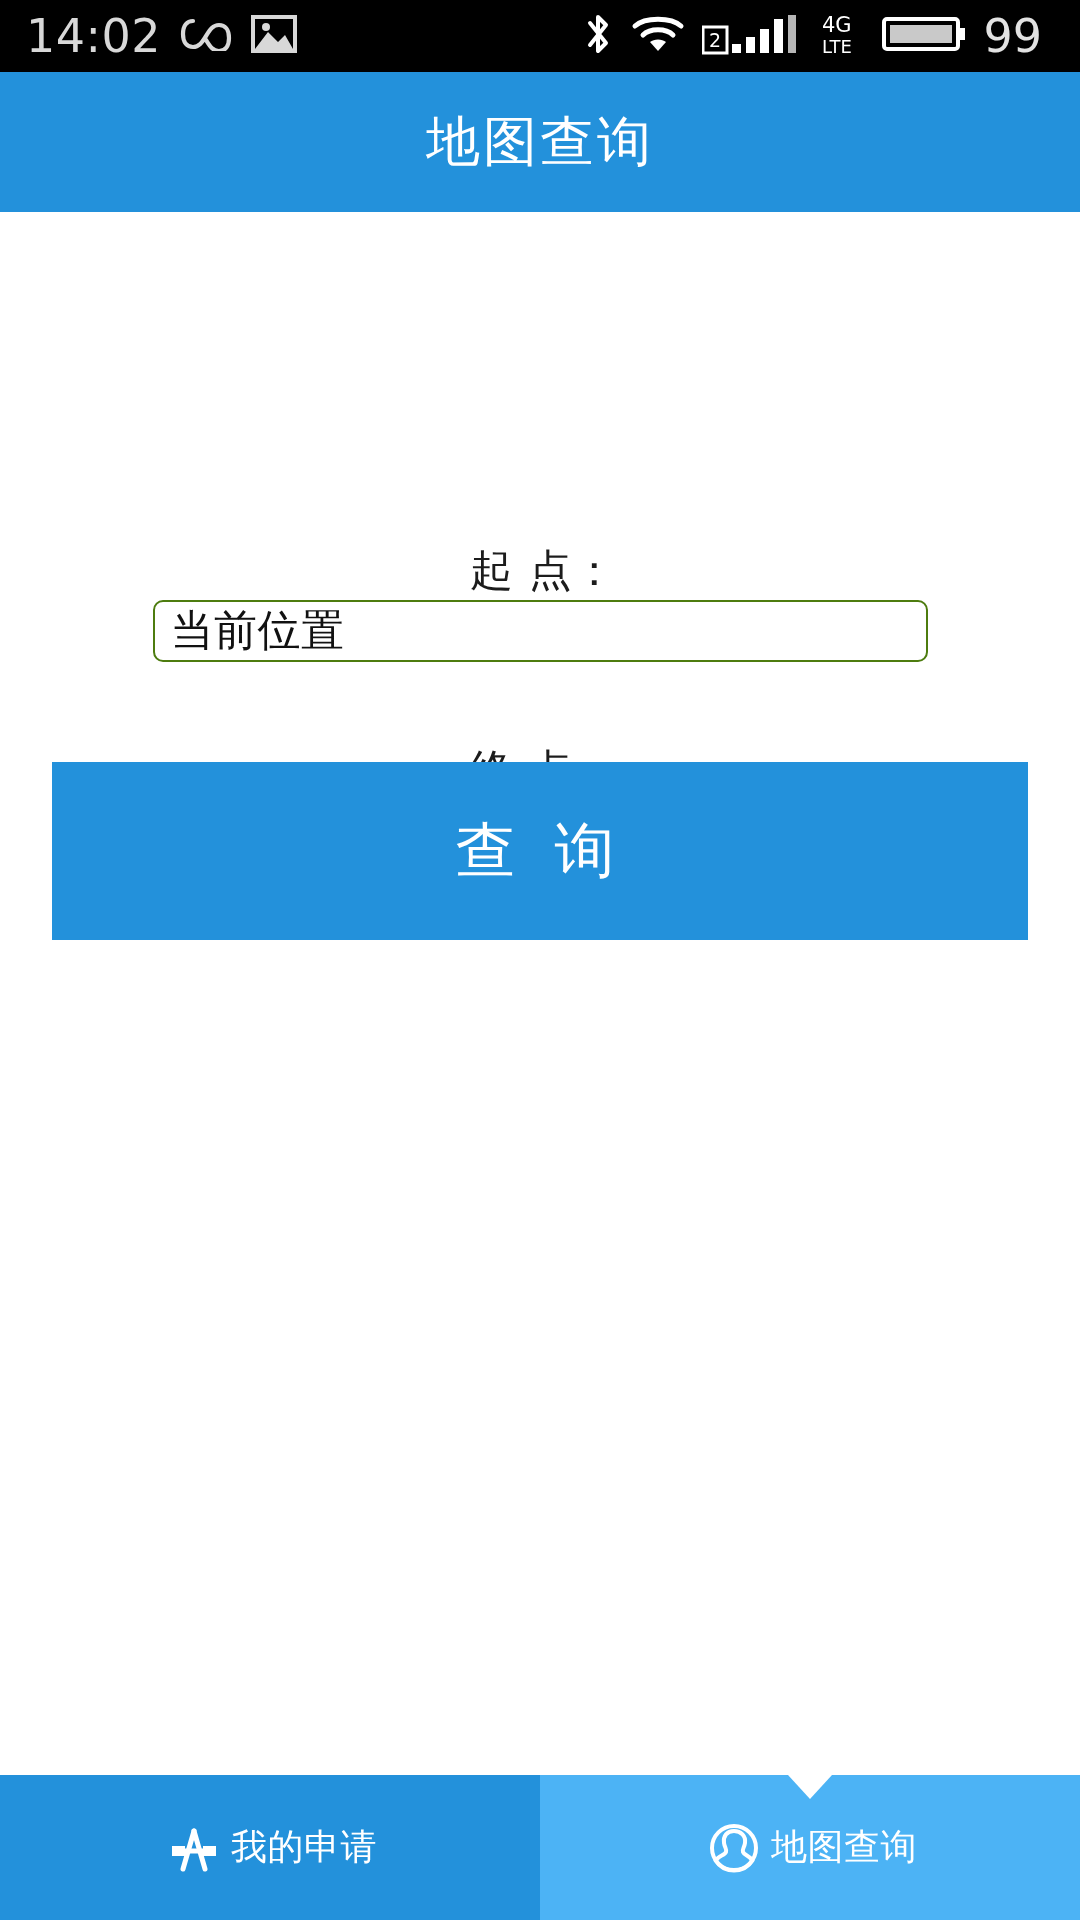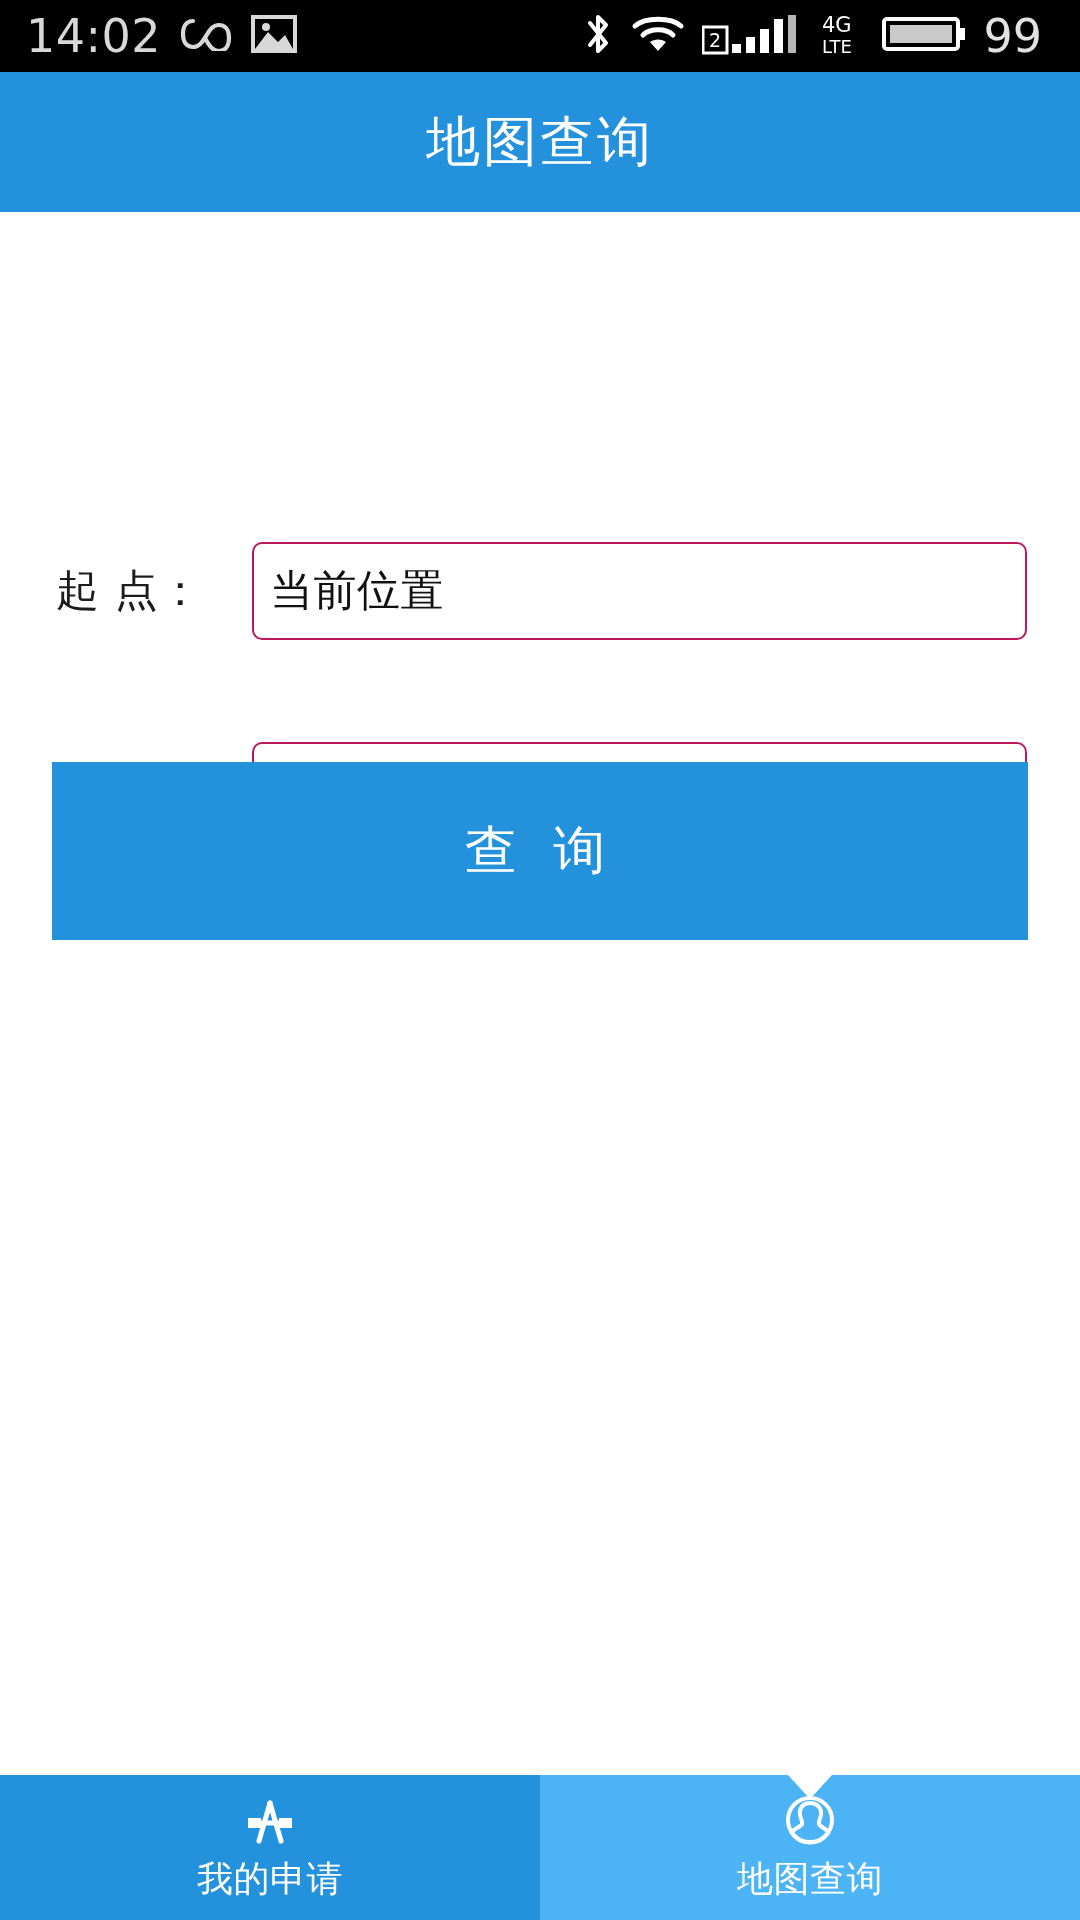--- a/index.html
+++ b/index.html
@@ -33,65 +33,65 @@
   }
 
   
   .content {
     position:absolute; top:212px; left:0; width:1080px; height:1563px;
     background:#ffffff;
   }
 
   .field-row {
     position:absolute; left:0; width:1080px; height:98px;
-    display:flex; align-items:center;
+    display:flex; align-items:center;flex-direction:column;
   }
   .field-row.start { top:330px; }
   .field-row.end   { top:530px; }
 
   .field-label {
     width:252px; padding-left:56px;
     font-size:43px; color:#1c1c1c; letter-spacing:1px;
     white-space:pre;
   }
   .field-box {
     position:relative; width:775px; height:98px;
-    border:2px solid #be185d; border-radius:10px; background:#ffffff;
+    border:2px solid #4d7c0f; border-radius:10px; background:#ffffff;
     display:flex; align-items:center; padding:0 16px;
   }
   .field-value {
     font-size:43px; color:#111111; letter-spacing:0.5px;
     white-space:nowrap; overflow:hidden;
   }
   .caret {
     position:absolute; right:32px; top:50%; transform:translateY(-50%);
     width:0; height:0;
     border-left:28px solid transparent;
     border-right:28px solid transparent;
     border-top:30px solid #a8a8a8;
   }
 
   .query-btn {
     position:absolute; top:550px; left:52px;
     width:976px; height:178px;
     background:#2391db; border:none; cursor:pointer;
-    color:#ffffff; font-size:52px; letter-spacing:10px;
+    color:#ffffff; font-size:60px; letter-spacing:10px;
     font-family:inherit;
     display:flex; align-items:center; justify-content:center;
   }
   .query-btn span { white-space:pre; }
 
   
   .navbar {
     position:absolute; bottom:0; left:0; width:1080px; height:145px;
     background:#2391db; display:flex;
   }
   .nav-item {
     position:relative; flex:1 1 0; height:145px;
-    display:flex; flex-direction:column; align-items:center; justify-content:center;
+    display:flex; flex-direction:row; align-items:center; justify-content:center;
     gap:6px; cursor:pointer;
   }
   .nav-item.active { background:#4cb3f5; }
   .nav-item.active::before {
     content:""; position:absolute; top:0; left:50%; transform:translateX(-50%);
     width:0; height:0;
     border-left:22px solid transparent;
     border-right:22px solid transparent;
     border-top:24px solid #ffffff;
   }

